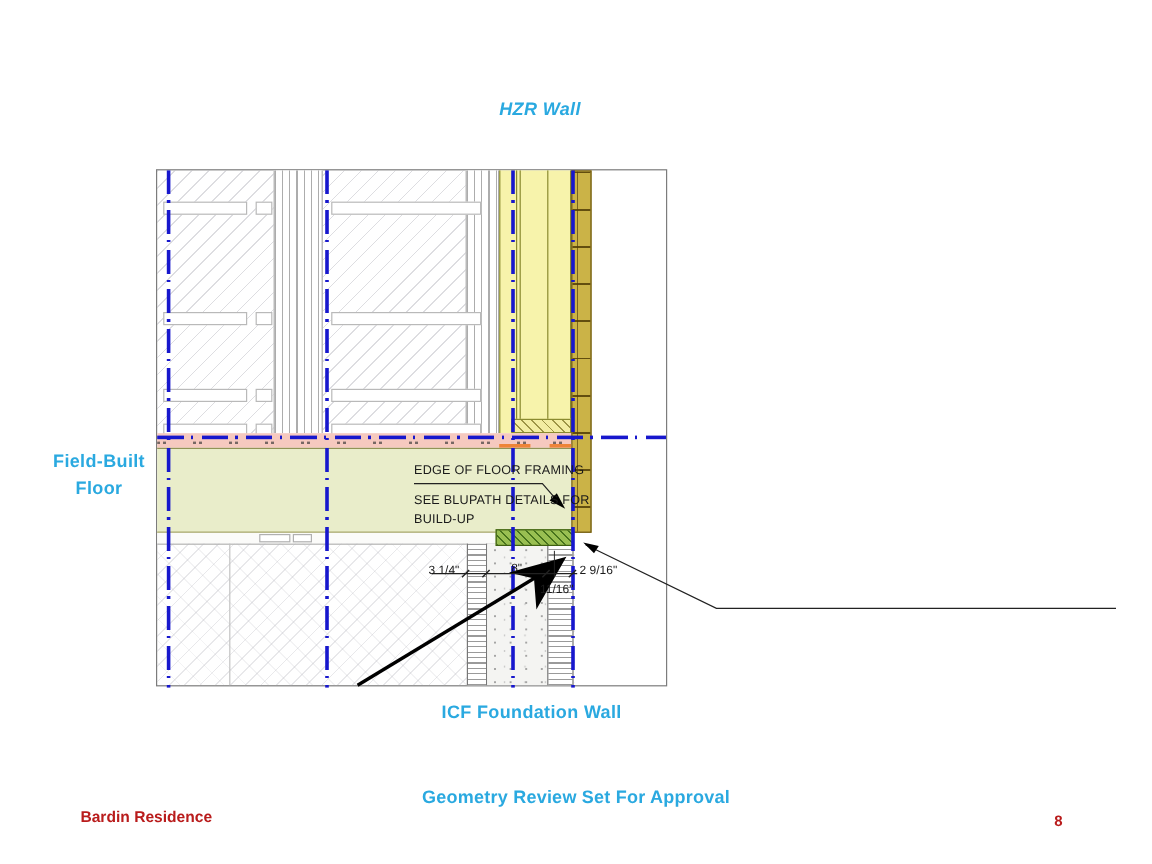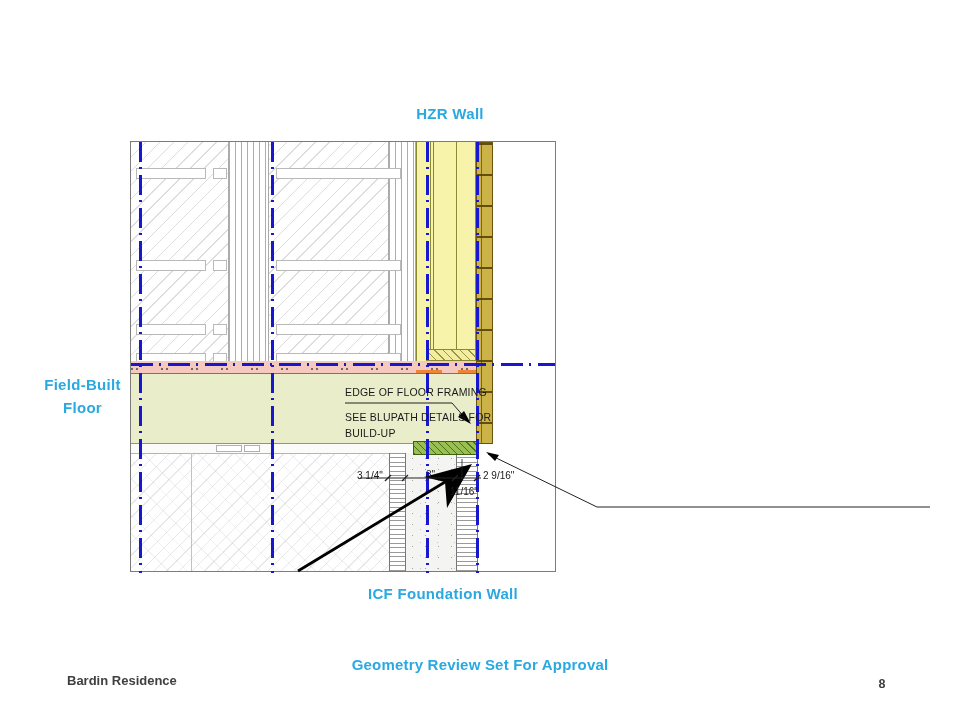--- a/index.html
+++ b/index.html
@@ -41,21 +41,21 @@
        background-image:repeating-linear-gradient(90deg,#333 0 2px,transparent 2px 5px,#333 5px 7px,transparent 7px 30px);}
   .vblue{width:3px;background-image:repeating-linear-gradient(180deg,#1717cd 0 20px,transparent 20px 25px,#1717cd 25px 27px,transparent 27px 33px);}
   .hblue{height:3px;background-image:repeating-linear-gradient(90deg,#1717cd 0 22px,transparent 22px 28px,#1717cd 28px 30px,transparent 30px 37px);}
   .vgray{width:1px;background:#c2c2c2;}
   
   .ann{position:absolute;font-size:10.5px;color:#1a1a1a;letter-spacing:.2px;white-space:nowrap;z-index:50;}
   .dim{position:absolute;font-size:10px;color:#1a1a1a;white-space:nowrap;z-index:50;}
   .cyan{position:absolute;color:#2aa9e0;font-weight:bold;text-align:center;z-index:50;}
   .lbl{font-size:15px;line-height:23px;letter-spacing:.3px;}
   .bigtitle{font-size:15px;letter-spacing:.2px;}
-  .green-lbl{position:absolute;color:#404040;font-weight:bold;font-size:13px;z-index:50;white-space:nowrap;}
+  .green-lbl{position:absolute;color:#b91c1c;font-weight:bold;font-size:13px;z-index:50;white-space:nowrap;}
   .pagenum{font-size:12.5px;}
   svg.overlay{position:absolute;left:0;top:0;z-index:40;pointer-events:none;}
 </style>
 </head>
 <body>
 
 <div class="sheet">
 
   <div class="dbox">
 
@@ -131,21 +131,21 @@
 
   <div class="ann" style="left:345px;top:386px;">EDGE OF FLOOR FRAMING</div>
   <div class="ann" style="left:345px;top:411px;text-align:center;">SEE BLUPATH DETAILS FOR</div>
   <div class="ann" style="left:345px;top:427px;">BUILD-UP</div>
 
   <div class="dim" style="left:357px;top:470px;">3 1/4"</div>
   <div class="dim" style="left:426px;top:469px;">8"</div>
   <div class="dim" style="left:483px;top:470px;">2 9/16"</div>
   <div class="dim" style="left:450px;top:486px;">11/16"</div>
 
-  <div class="cyan lbl" style="left:350px;top:102px;width:200px;">
+  <div class="cyan lbl" style="left:350px;top:80px;width:200px;font-style:italic;">
     <div>HZR Wall</div>
   </div>
   <div class="cyan lbl" style="left:328px;top:582px;width:230px;">ICF Foundation Wall</div>
   <div class="cyan lbl" style="left:5px;top:373px;width:155px;">
     <div>Field-Built</div>
     <div>Floor</div>
   </div>
 
   <div class="cyan bigtitle" style="left:230px;top:656px;width:500px;">Geometry Review Set For Approval</div>
   <div class="green-lbl" style="left:67px;top:673px;">Bardin Residence</div>

